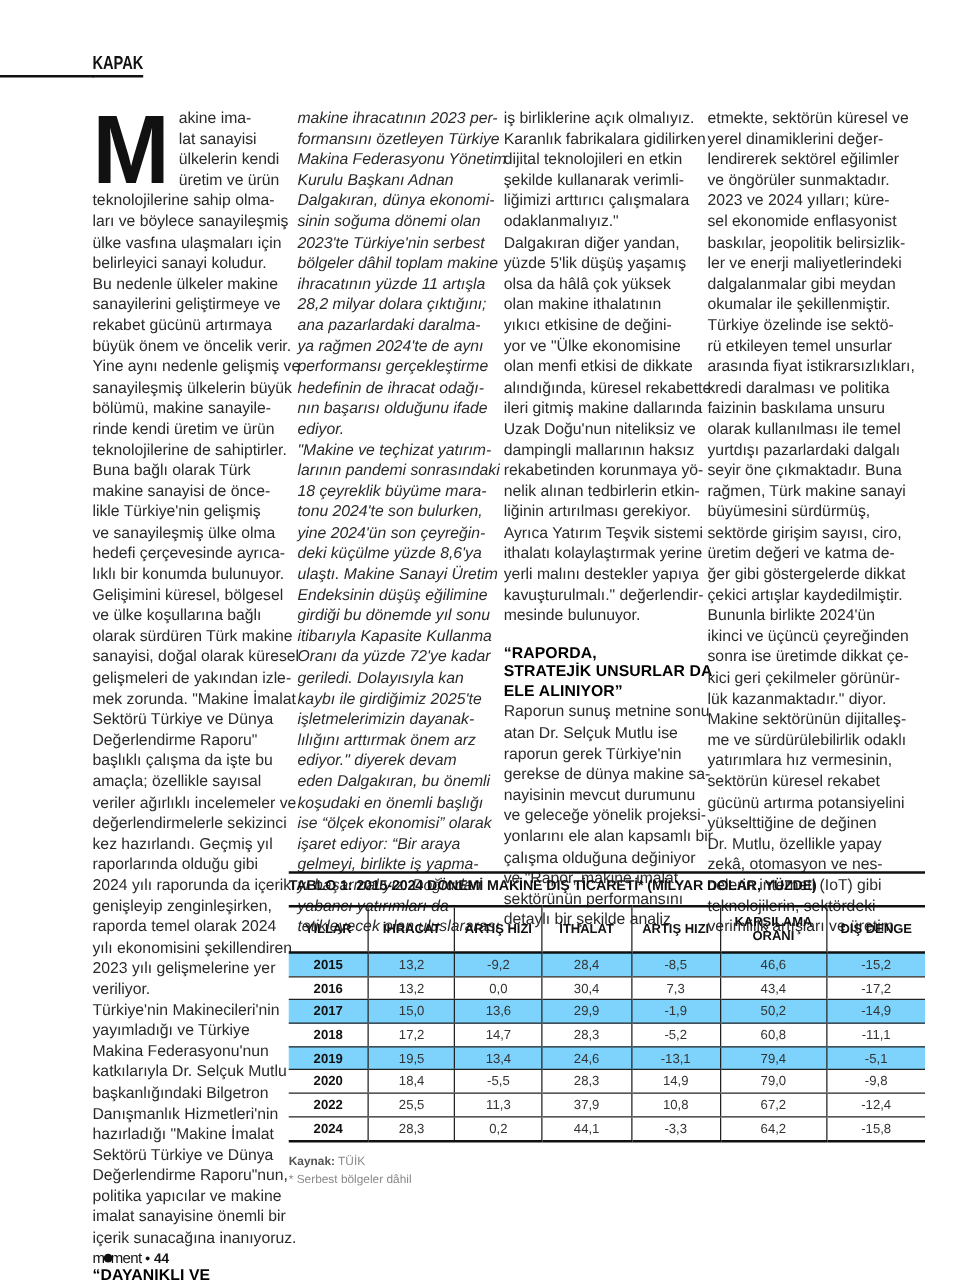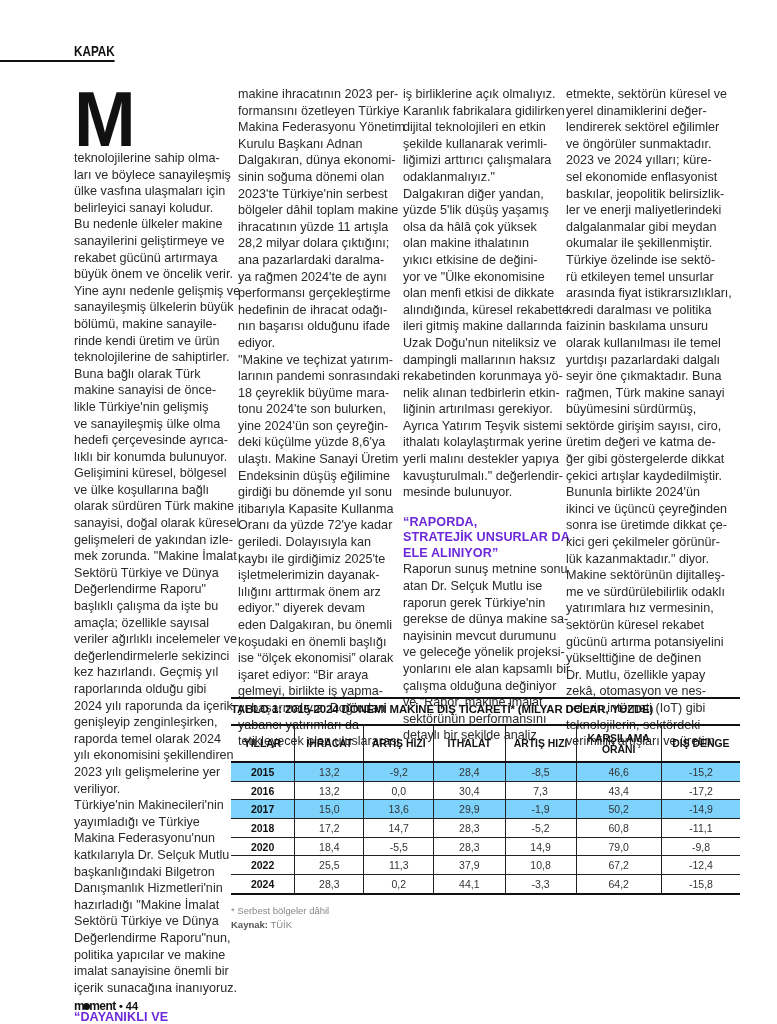--- a/index.html
+++ b/index.html
@@ -17,39 +17,39 @@
     font-size: 15px; letter-spacing: 0px; color: #111;
     border-bottom: 2px solid #111; line-height: 18px; padding-bottom: 0px;
     transform: scaleX(0.78); transform-origin: left center;
   }
   .col {
     position: absolute; top: 86px;
     font-size: 12.6px; line-height: 16.6px; color: #2a2a2a;
   }
   .col p { margin: 0; }
   .col1 { left: 74px; width: 160px; }
-  .col2 { left: 238px; width: 158px; }
+  .col2 { left: 238px; width: 158px; font-style: italic; }
   .col3 { left: 403px; width: 156px; }
   .col4 { left: 566px; width: 160px; }
   .line { display: block; white-space: nowrap; }
   .dropcap {
     float: left; font-family: "Liberation Sans", sans-serif; font-weight: 900;
     font-size: 78px; line-height: 62px; height: 62px; margin: 2px 6px 0 0;
     color: #111; transform: scaleX(0.95); transform-origin: left top;
     letter-spacing: -2px;
   }
   .dc-lines { margin-left: 0; }
   .subhead {
-    font-weight: 700; color: #6d28d9; font-size: 12.6px; line-height: 15.5px;
+    font-weight: 700; color: #000000; font-size: 12.6px; line-height: 15.5px;
     letter-spacing: 0.1px; margin-top: 14px !important;
   }
   .footer {
     position: absolute; left: 74px; top: 999px; font-size: 11px; font-weight: 700; color: #111;
   }
-  .footer .brand { font-weight: 700; letter-spacing: -0.5px; font-size: 12px; }
+  .footer .brand { font-weight: 400; letter-spacing: -0.5px; font-size: 12px; }
   .footer .dot { display: inline-block; width: 7px; height: 7px; border-radius: 50%; background: #111; vertical-align: -0px; margin: 0 -1px; }
 
   
   .table-wrap { position: absolute; left: 231px; top: 697px; width: 509px; }
   .table-title-rule { height: 2px; background: #111; width: 509px; }
   .table-title {
     font-size: 11.4px; font-weight: 700; color: #111; margin-top: 4px; margin-bottom: 9px;
     white-space: nowrap; letter-spacing: -0.1px;
   }
   table { border-collapse: collapse; width: 509px; font-size: 10.5px; }
@@ -67,20 +67,26 @@
   .notes .src-label { font-weight: 700; color: #555; }
 </style>
 </head>
 <body>
 
 <div class="header-rule"></div>
 <div class="section-label">KAPAK</div>
 
 <div class="col col1">
   <div class="dropcap">M</div>
+  <div class="dc-lines" id="c1-dc">
+      <span class="line">akine ima-</span>
+      <span class="line">lat sanayisi</span>
+      <span class="line">ülkelerin kendi</span>
+      <span class="line">üretim ve ürün</span>
+    </div>
   <div style="clear: both;" id="c1-body">
       <span class="line">teknolojilerine sahip olma-</span>
       <span class="line">ları ve böylece sanayileşmiş</span>
       <span class="line">ülke vasfına ulaşmaları için</span>
       <span class="line">belirleyici sanayi koludur.</span>
       <span class="line">Bu nedenle ülkeler makine</span>
       <span class="line">sanayilerini geliştirmeye ve</span>
       <span class="line">rekabet gücünü artırmaya</span>
       <span class="line">büyük önem ve öncelik verir.</span>
       <span class="line">Yine aynı nedenle gelişmiş ve</span>
@@ -312,20 +318,29 @@
         </tr>
         <tr>
           <td class="year">2018</td>
           <td>17,2</td>
           <td>14,7</td>
           <td>28,3</td>
           <td>-5,2</td>
           <td>60,8</td>
           <td>-11,1</td>
         </tr>
+        <tr class="shade">
+          <td class="year">2019</td>
+          <td>19,5</td>
+          <td>13,4</td>
+          <td>24,6</td>
+          <td>-13,1</td>
+          <td>79,4</td>
+          <td>-5,1</td>
+        </tr>
         <tr>
           <td class="year">2020</td>
           <td>18,4</td>
           <td>-5,5</td>
           <td>28,3</td>
           <td>14,9</td>
           <td>79,0</td>
           <td>-9,8</td>
         </tr>
         <tr>
@@ -342,24 +357,24 @@
           <td>28,3</td>
           <td>0,2</td>
           <td>44,1</td>
           <td>-3,3</td>
           <td>64,2</td>
           <td>-15,8</td>
         </tr>
       </tbody>
   </table>
   <div class="notes">
-    <div>* Serbest bölgeler dâhil</div>
     <div>
       <span class="src-label">Kaynak:</span>
       <span>TÜİK</span>
     </div>
+    <div>* Serbest bölgeler dâhil</div>
   </div>
 </div>
 
 <div class="footer">
   <span class="brand"><span>m</span><span class="dot"></span><span>ment</span></span>
   <span>• 44</span>
 </div>
 
 </body></html>

